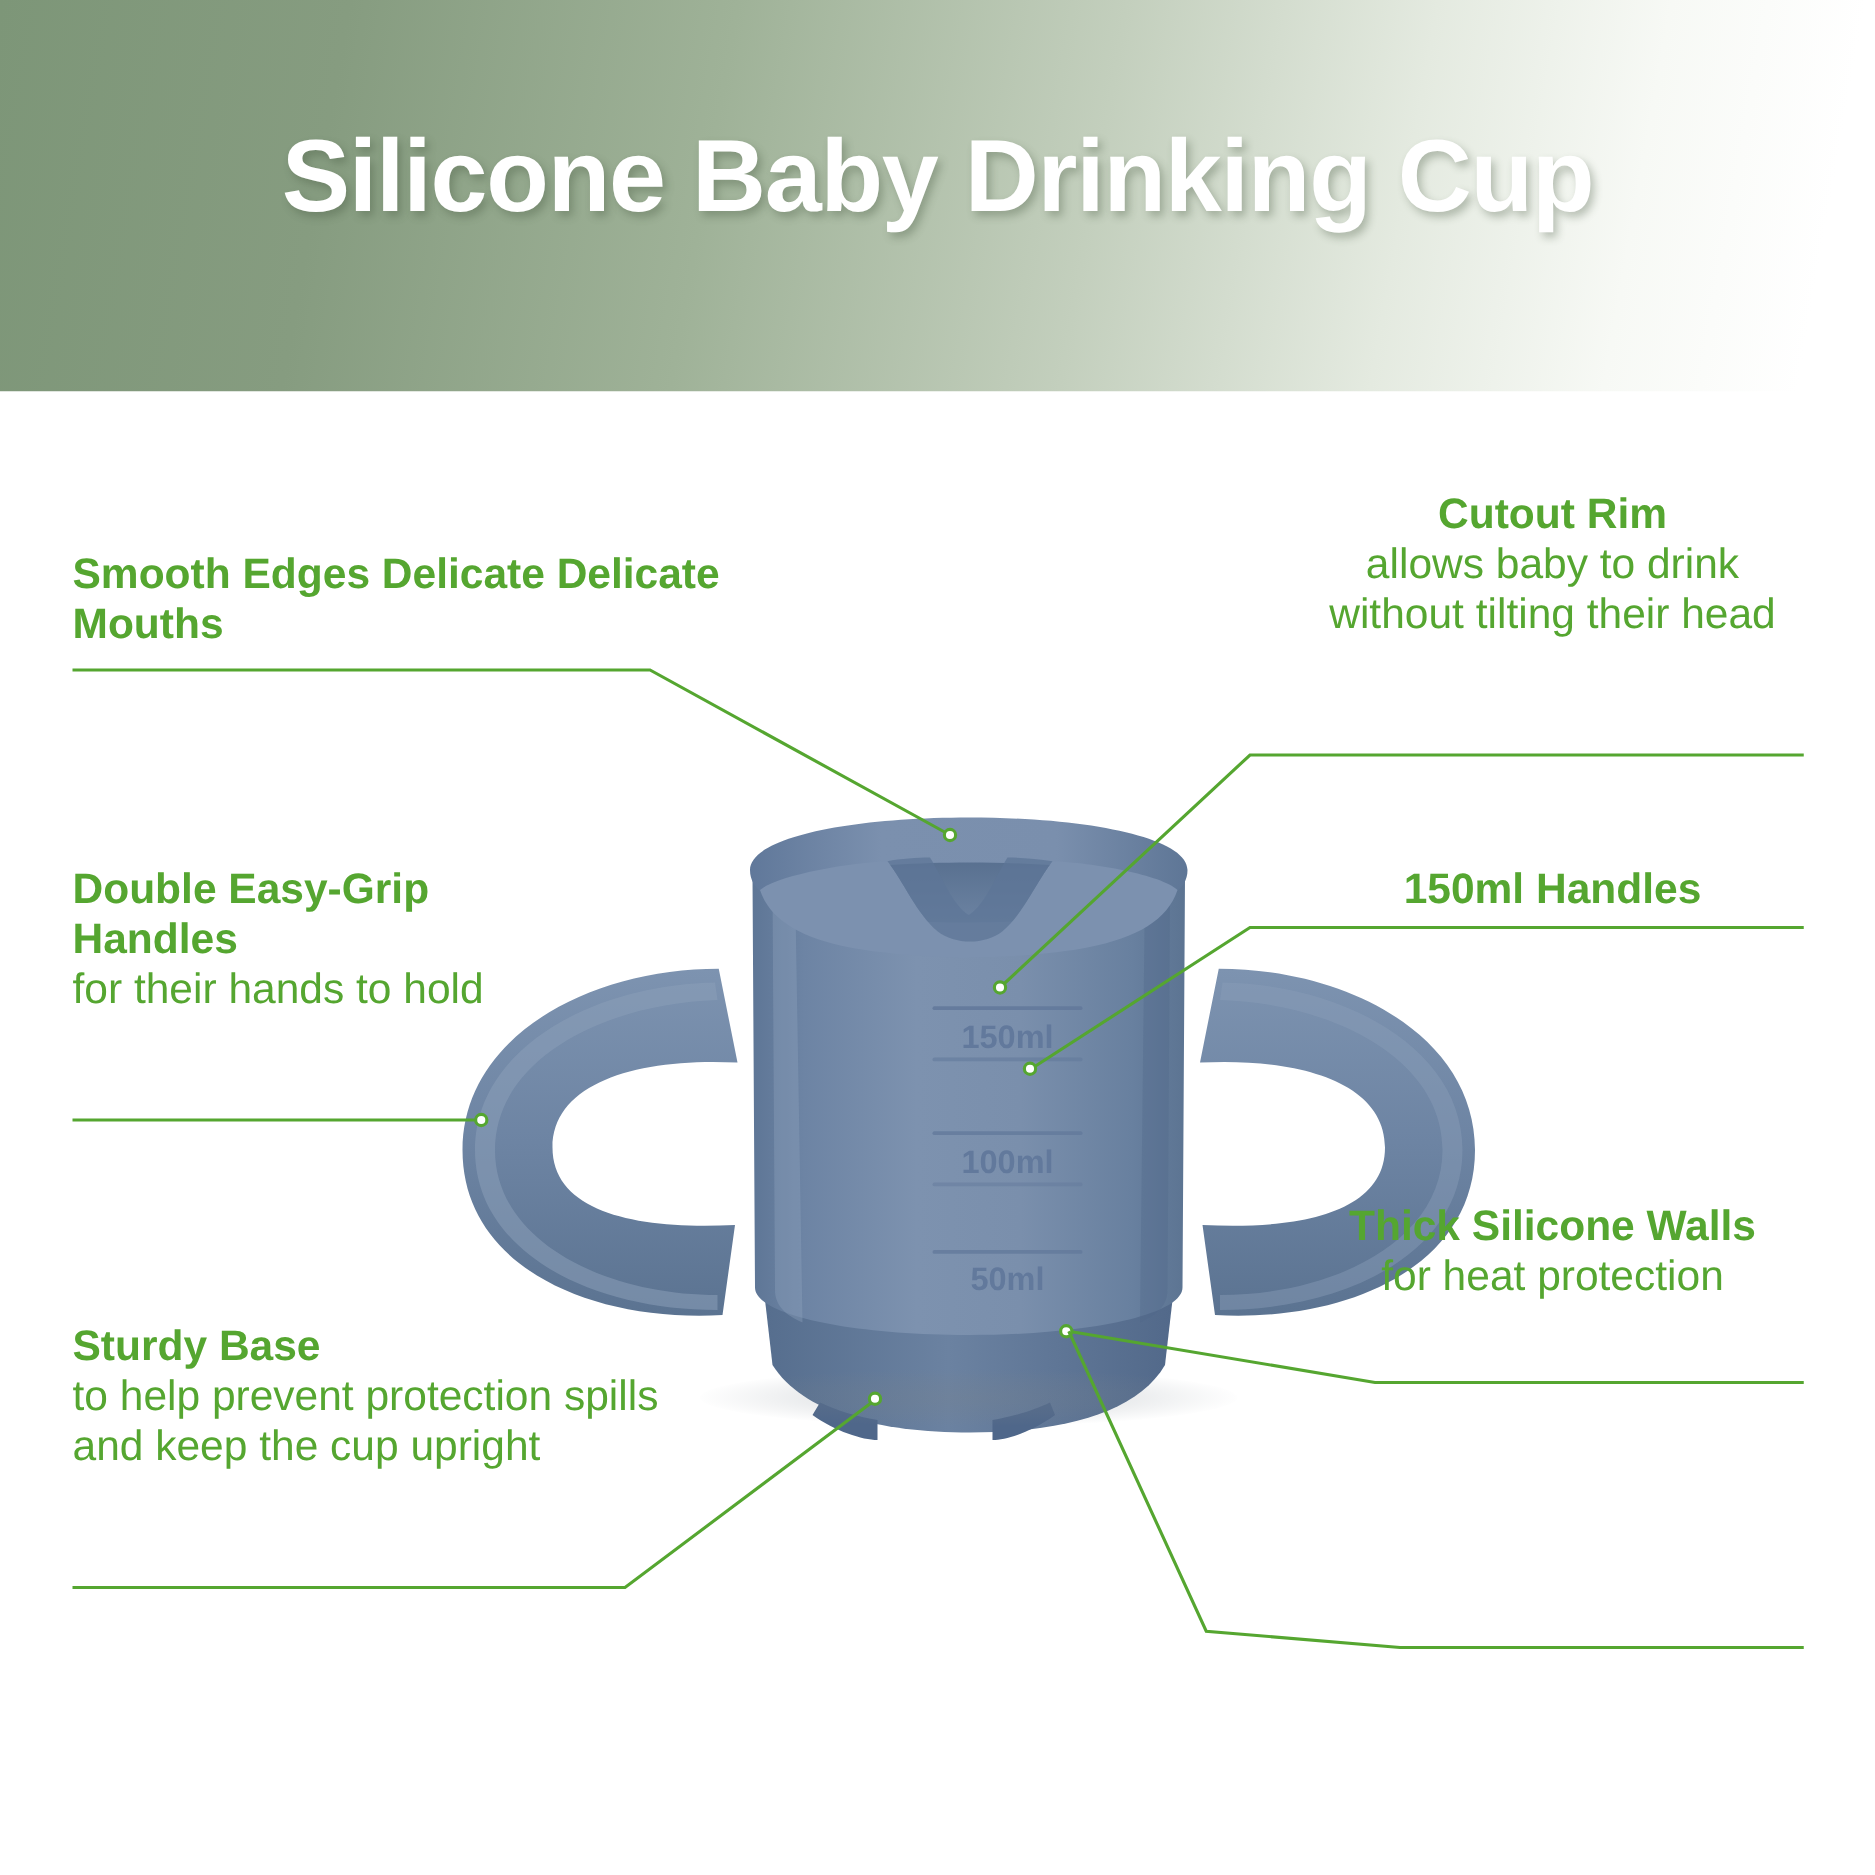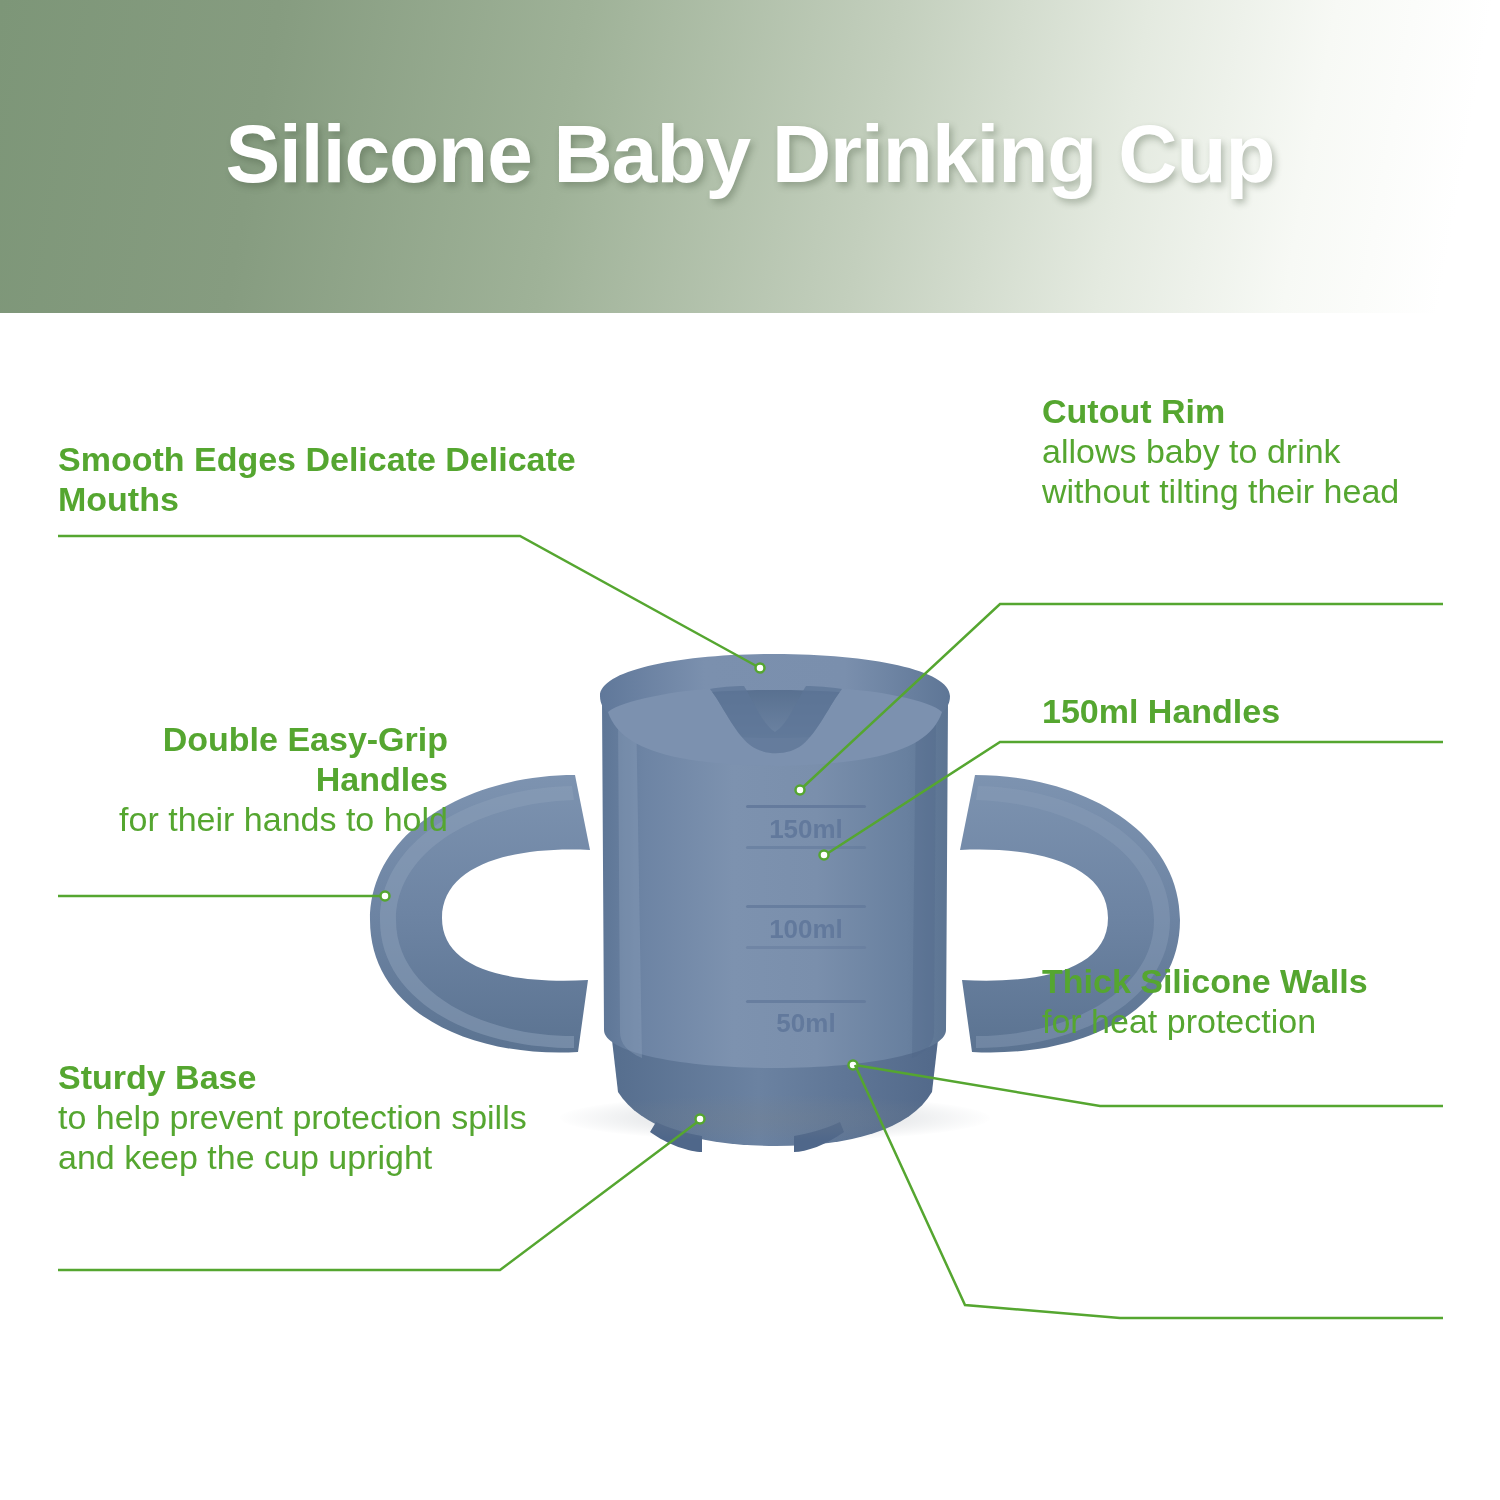--- a/index.html
+++ b/index.html
@@ -25,21 +25,21 @@
   
   #header {
     position: absolute;
     left: 0; top: 0;
     width: 1500px;
     height: 313px;
     background: linear-gradient(100deg, #7d9678 0%, #869c80 18%, #9fb298 38%, #c3cfbd 58%, #e4eae0 74%, #f7f9f5 86%, #ffffff 96%);
   }
   #header-title {
     position: absolute;
-    left: 0; top: 16px;
+    left: 0; top: 4px;
     width: 1500px;
     height: 313px;
     display: flex;
     align-items: center;
     justify-content: center;
     color: #ffffff;
     font-size: 82px;
     font-weight: bold;
     letter-spacing: -1px;
     text-shadow: 3px 4px 7px rgba(60,80,55,0.33);
@@ -61,21 +61,21 @@
     color: #55a630;
     display: block;
   }
   .callout .c-sub {
     font-weight: normal;
     font-size: 34px;
     color: #55a630;
     display: block;
   }
   .left-align { text-align: left; }
-  .right-align { text-align: left; }
+  .right-align { text-align: center; }
 
   
 
   
   #lines {
     position: absolute;
     left: 0; top: 0;
     width: 1500px;
     height: 1500px;
     pointer-events: none;
@@ -236,21 +236,21 @@
       <circle cx="853" cy="1065" r="4.5" fill="#ffffff" stroke="#55a630" stroke-width="2.5"></circle>
 
       <path d="M1443 1318 L 1120 1318 L 965 1305 L 855 1065"></path>
     </g>
   </svg>
 
   <div class="callout left-align" style="left:58px; top:440px; width:520px;">
     <span class="c-title">Smooth Edges Delicate Delicate Mouths</span>
   </div>
 
-  <div class="callout left-align" style="left:58px; top:720px; width:390px;text-align:right;">
+  <div class="callout left-align" style="left:58px; top:692px; width:390px;">
     <span class="c-title">Double Easy-Grip Handles</span>
     <span class="c-sub">for their hands to hold</span>
   </div>
 
   <div class="callout left-align" style="left:58px; top:1058px; width:500px;">
     <span class="c-title">Sturdy Base</span>
     <span class="c-sub">to help prevent protection spills and keep the cup upright</span>
   </div>
 
   <div class="callout right-align" style="right:58px; top:392px; width:400px;">

